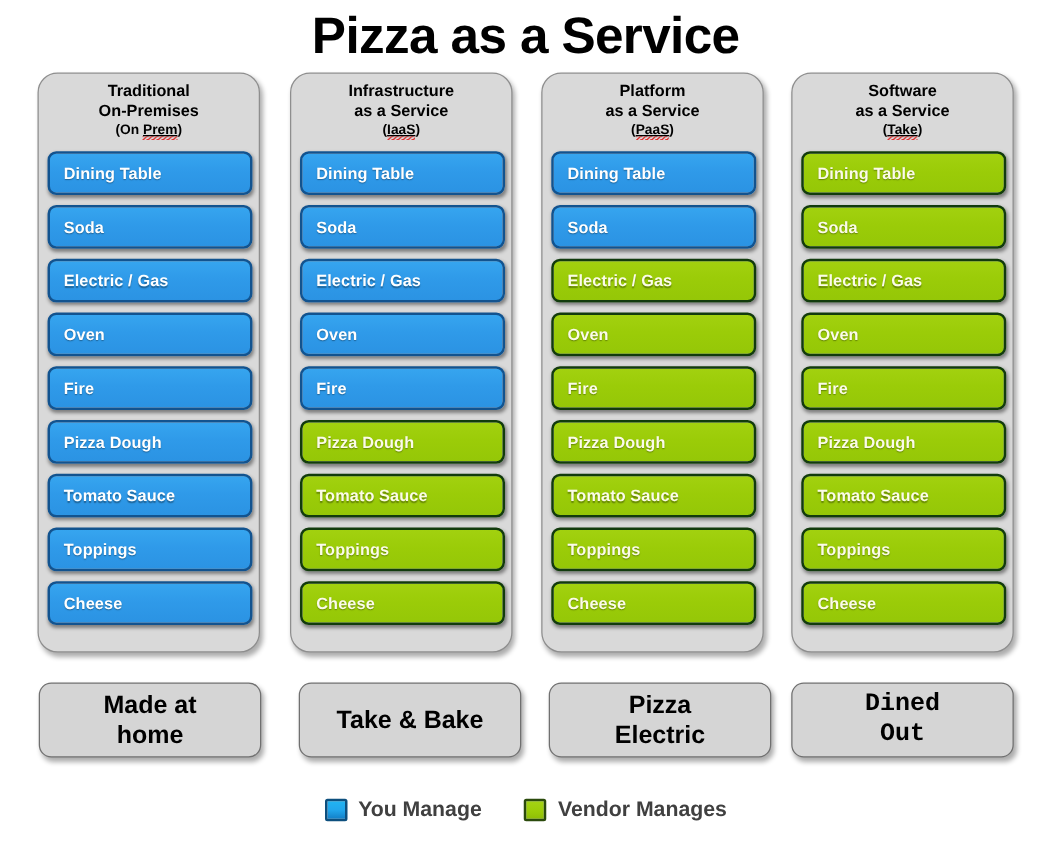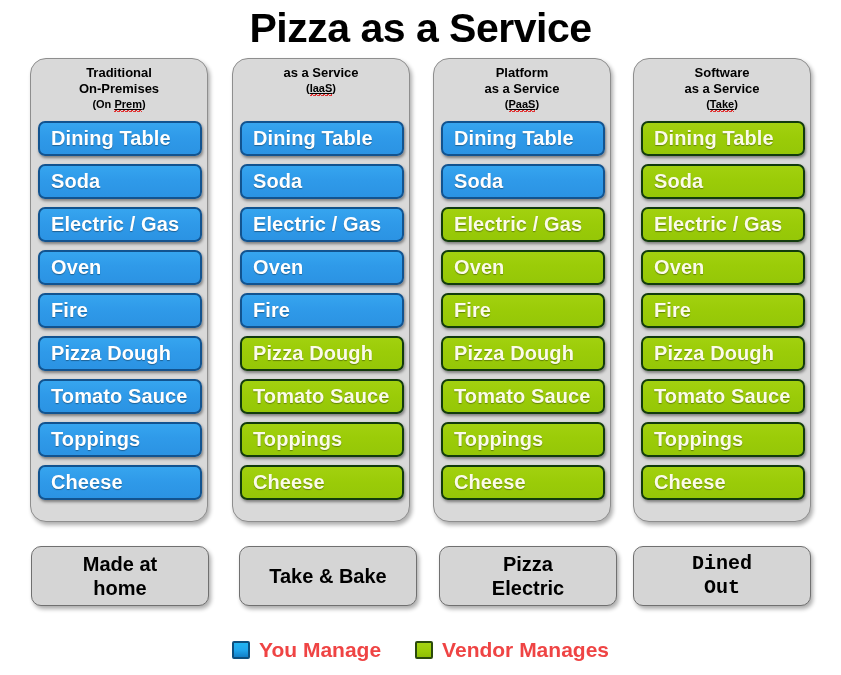--- a/index.html
+++ b/index.html
@@ -109,21 +109,21 @@
 
   .item {
     position: relative;
     height: 35px;
     margin-bottom: 8px;
     border-radius: 7px;
     box-sizing: border-box;
     display: flex;
     align-items: center;
     padding-left: 11px;
-    font-size: 20px;
+    font-size: 13px;
     font-weight: bold;
     color: #ffffff;
     letter-spacing: 0.1px;
     text-shadow: 0px 1px 1px rgba(0,0,0,0.35);
     box-shadow: 1px 2px 3px rgba(0,0,0,0.42);
   }
   .item:last-child { margin-bottom: 0; text-align: right; }
 
   .item.blue {
     background: linear-gradient(to bottom, #36a5ef 0%, #2f9ae9 45%, #2b93e3 100%);
@@ -191,23 +191,23 @@
   }
   .swatch.blue {
     background: linear-gradient(to bottom, #21b4f2 0%, #21a6ec 50%, #1280c8 100%);
     border: 2px solid #0d4f7e;
   }
   .swatch.green {
     background: linear-gradient(to bottom, #a4d314 0%, #9bcc08 60%, #8fbe06 100%);
     border: 2px solid #2b4a0c;
   }
   .legend-label {
-    font-size: 21px;
-    font-weight: bold;
-    color: #ef4444;
+    font-size: 17px;
+    font-weight: bold;
+    color: #404040;
   }
 </style>
 </head>
 <body>
 
 <div id="canvas">
 
   <div class="title">Pizza as a Service</div>
 
   <div class="columns">
@@ -242,20 +242,21 @@
           <div class="item blue">
             <span>Toppings</span>
           </div>
           <div class="item blue">
             <span>Cheese</span>
           </div>
         </div>
       </div>
       <div class="column col-1">
         <div class="col-head">
+          <span class="line1">Infrastructure</span>
           <span class="line2">as a Service</span>
           <span class="abbr"><span>(</span><span class="sp">IaaS</span><span>)</span></span>
         </div>
         <div class="items">
           <div class="item blue">
             <span>Dining Table</span>
           </div>
           <div class="item blue">
             <span>Soda</span>
           </div>

